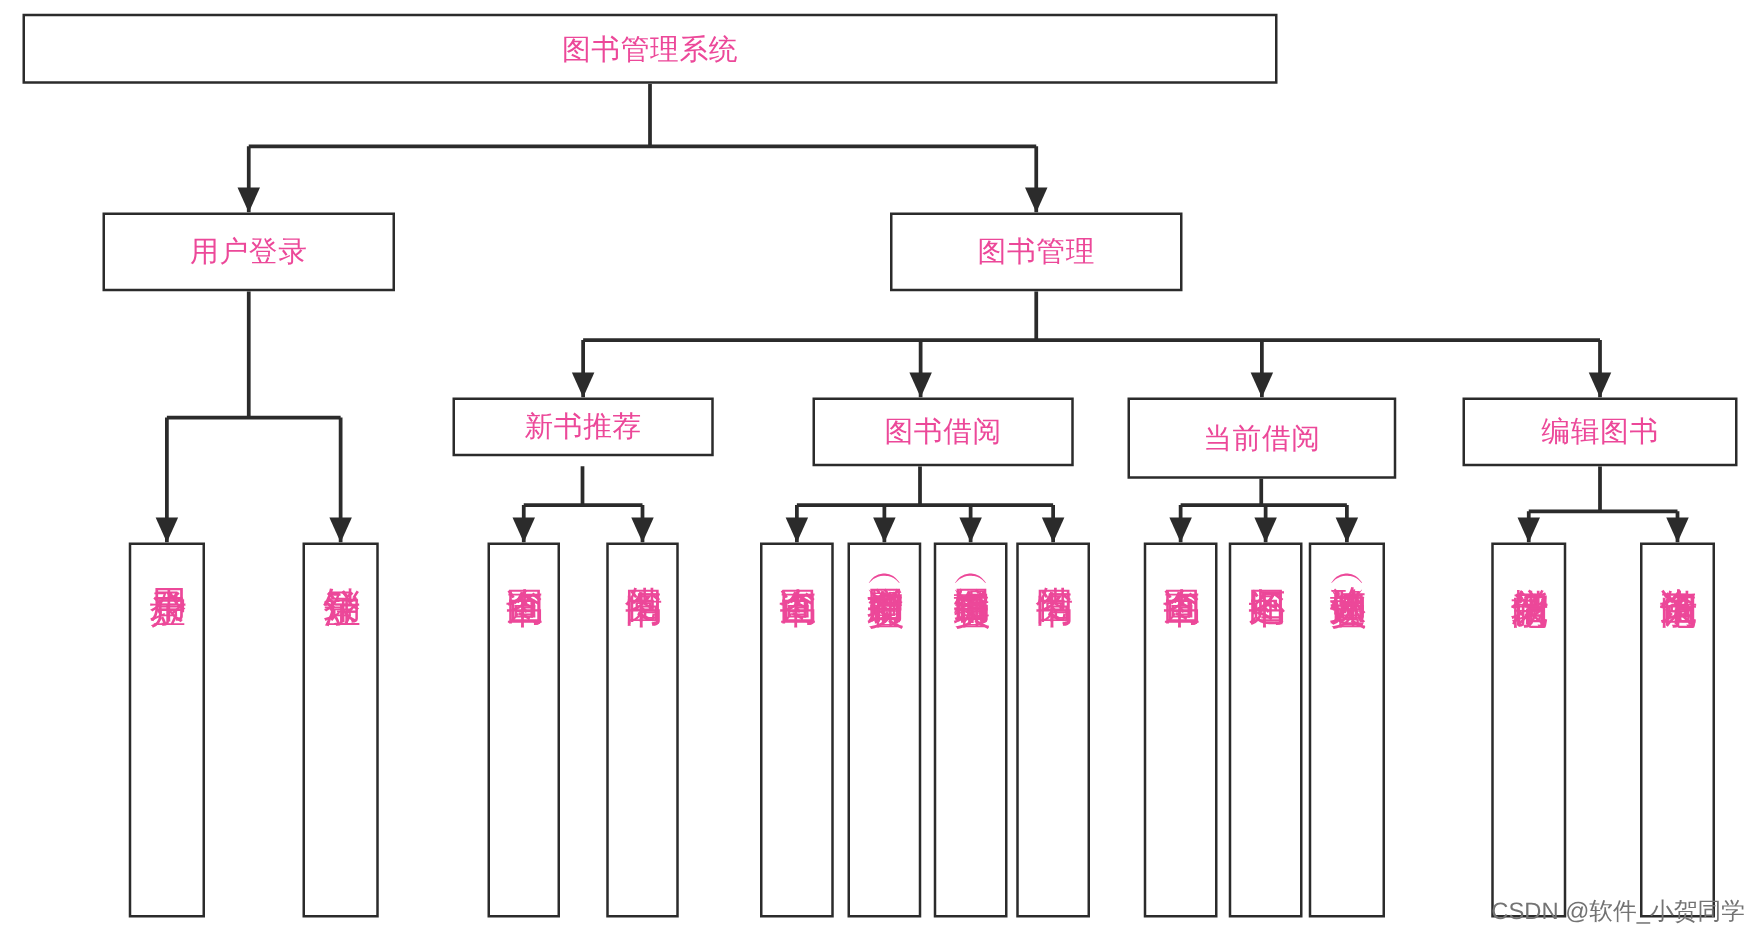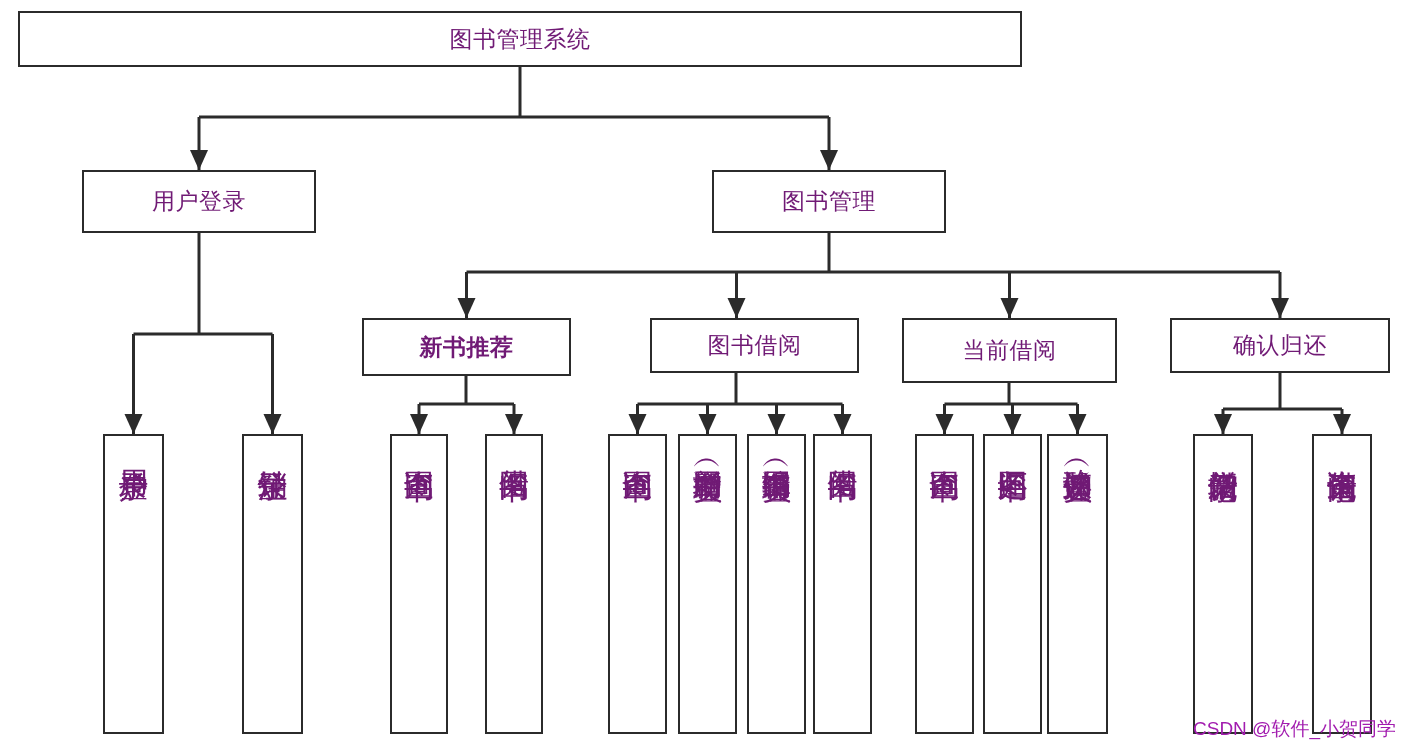--- a/index.html
+++ b/index.html
@@ -28,21 +28,21 @@
     position: absolute;
     box-sizing: border-box;
     background: #ffffff;
     border: 2px solid #2b2b2b;
     display: flex;
     align-items: center;
     justify-content: center;
     z-index: 2;
   }
   .node-label {
-    color: #701a75;
+    color: #ec4899;
     line-height: 1.08;
     text-align: center;
     white-space: pre-wrap;
   }
   .node.horizontal .node-label {
     font-size: 23px;
     letter-spacing: 0.5px;
   }
   .node.root .node-label {
     font-size: 23px;
@@ -137,31 +137,31 @@
   <div id="node-layer">
       <div class="node horizontal root" style="left: 18px; top: 11px; width: 1004px; height: 56px;">
         <span class="node-label">图书管理系统</span>
       </div>
       <div class="node horizontal" style="left: 82px; top: 170px; width: 234px; height: 63px;">
         <span class="node-label">用户登录</span>
       </div>
       <div class="node horizontal" style="left: 712px; top: 170px; width: 234px; height: 63px;">
         <span class="node-label">图书管理</span>
       </div>
-      <div class="node horizontal" style="left: 362px; top: 318px; width: 209px; height: 58px; font-weight: bold;">
+      <div class="node horizontal" style="left: 362px; top: 318px; width: 209px; height: 47px;">
         <span class="node-label">新书推荐</span>
       </div>
       <div class="node horizontal" style="left: 650px; top: 318px; width: 209px; height: 55px;">
         <span class="node-label">图书借阅</span>
       </div>
       <div class="node horizontal" style="left: 902px; top: 318px; width: 215px; height: 65px;">
         <span class="node-label">当前借阅</span>
       </div>
       <div class="node horizontal" style="left: 1170px; top: 318px; width: 220px; height: 55px;">
-        <span class="node-label">确认归还</span>
+        <span class="node-label">编辑图书</span>
       </div>
       <div class="node vertical" style="left: 103px; top: 434px; width: 61px; height: 300px;">
         <span class="node-label">用户登录</span>
       </div>
       <div class="node vertical" style="left: 242px; top: 434px; width: 61px; height: 300px;">
         <span class="node-label">注销登录</span>
       </div>
       <div class="node vertical" style="left: 390px; top: 434px; width: 58px; height: 300px;">
         <span class="node-label">查询图书</span>
       </div>
@@ -190,15 +190,15 @@
         <span class="node-label">确认归还（管理员）</span>
       </div>
       <div class="node vertical" style="left: 1193px; top: 434px; width: 60px; height: 300px;">
         <span class="node-label">新增借阅记录</span>
       </div>
       <div class="node vertical" style="left: 1312px; top: 434px; width: 60px; height: 300px;">
         <span class="node-label">查询借阅记录</span>
       </div>
     </div>
 
-  <div class="watermark" style="left: 1193px; top: 716px; color: #a21caf;">CSDN @软件_小贺同学</div>
+  <div class="watermark" style="left: 1193px; top: 716px; color: #737373;">CSDN @软件_小贺同学</div>
 
 </div>
 
 </body></html>

